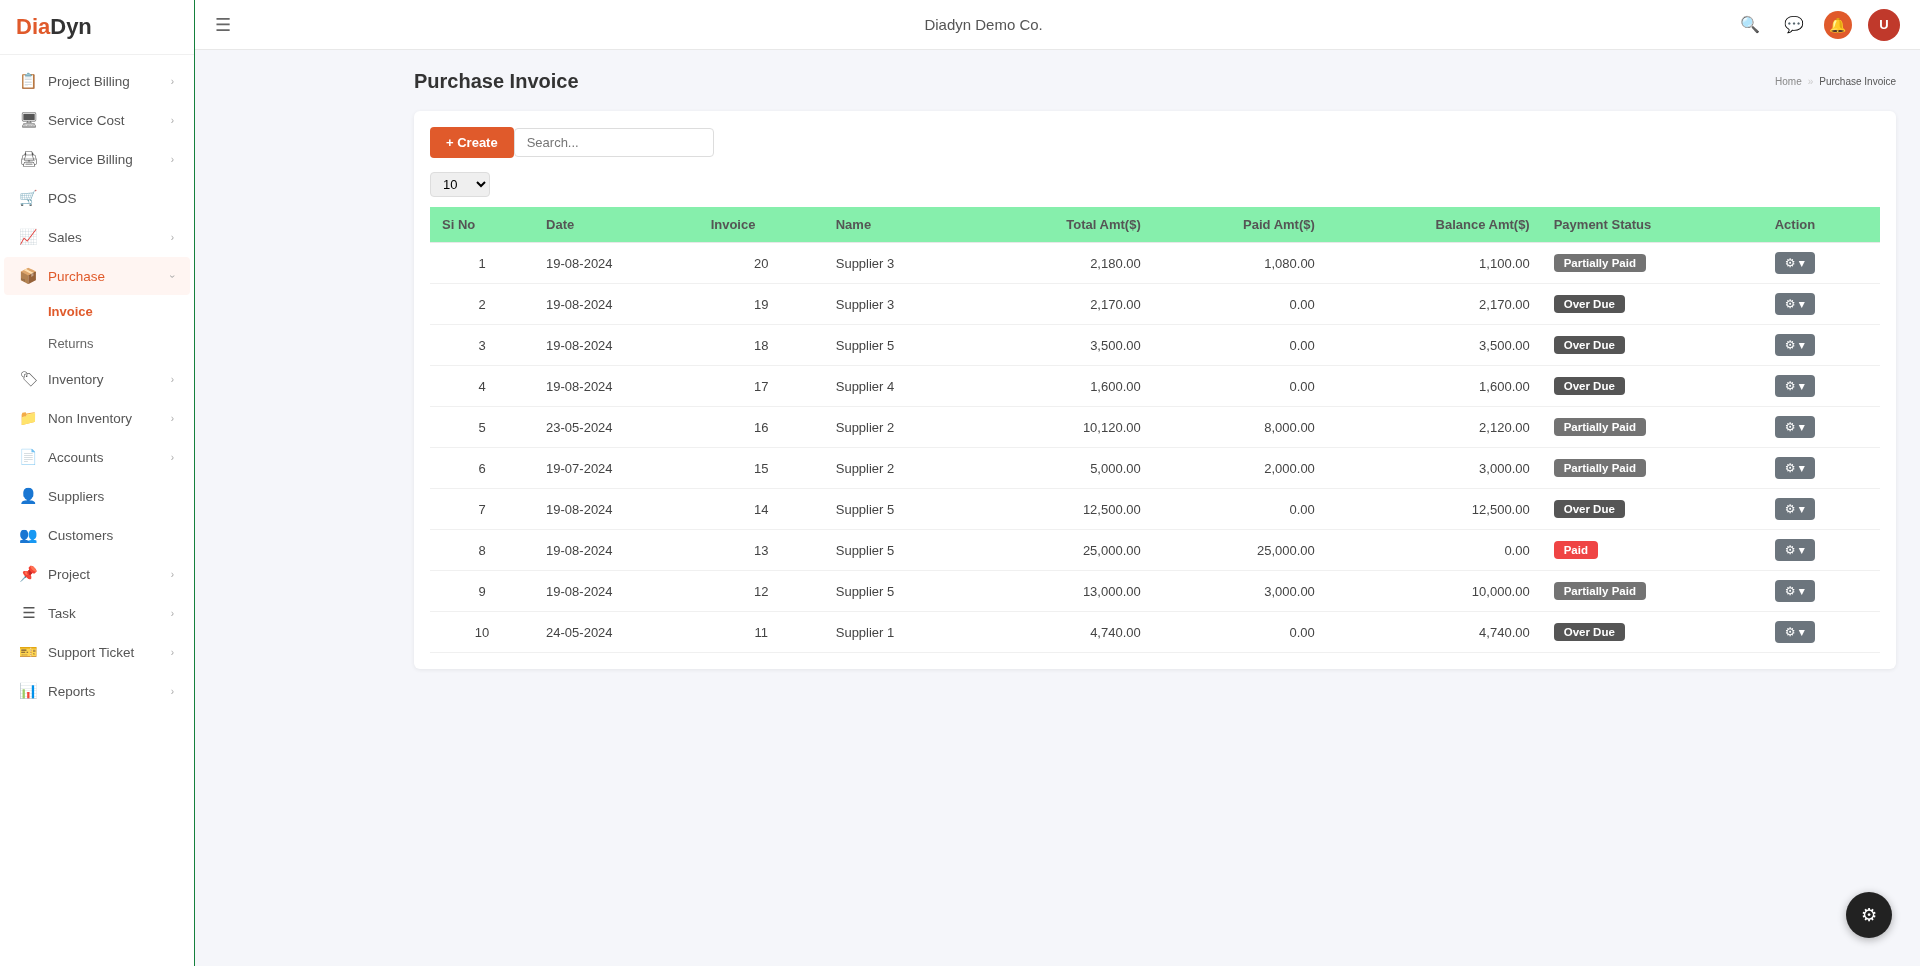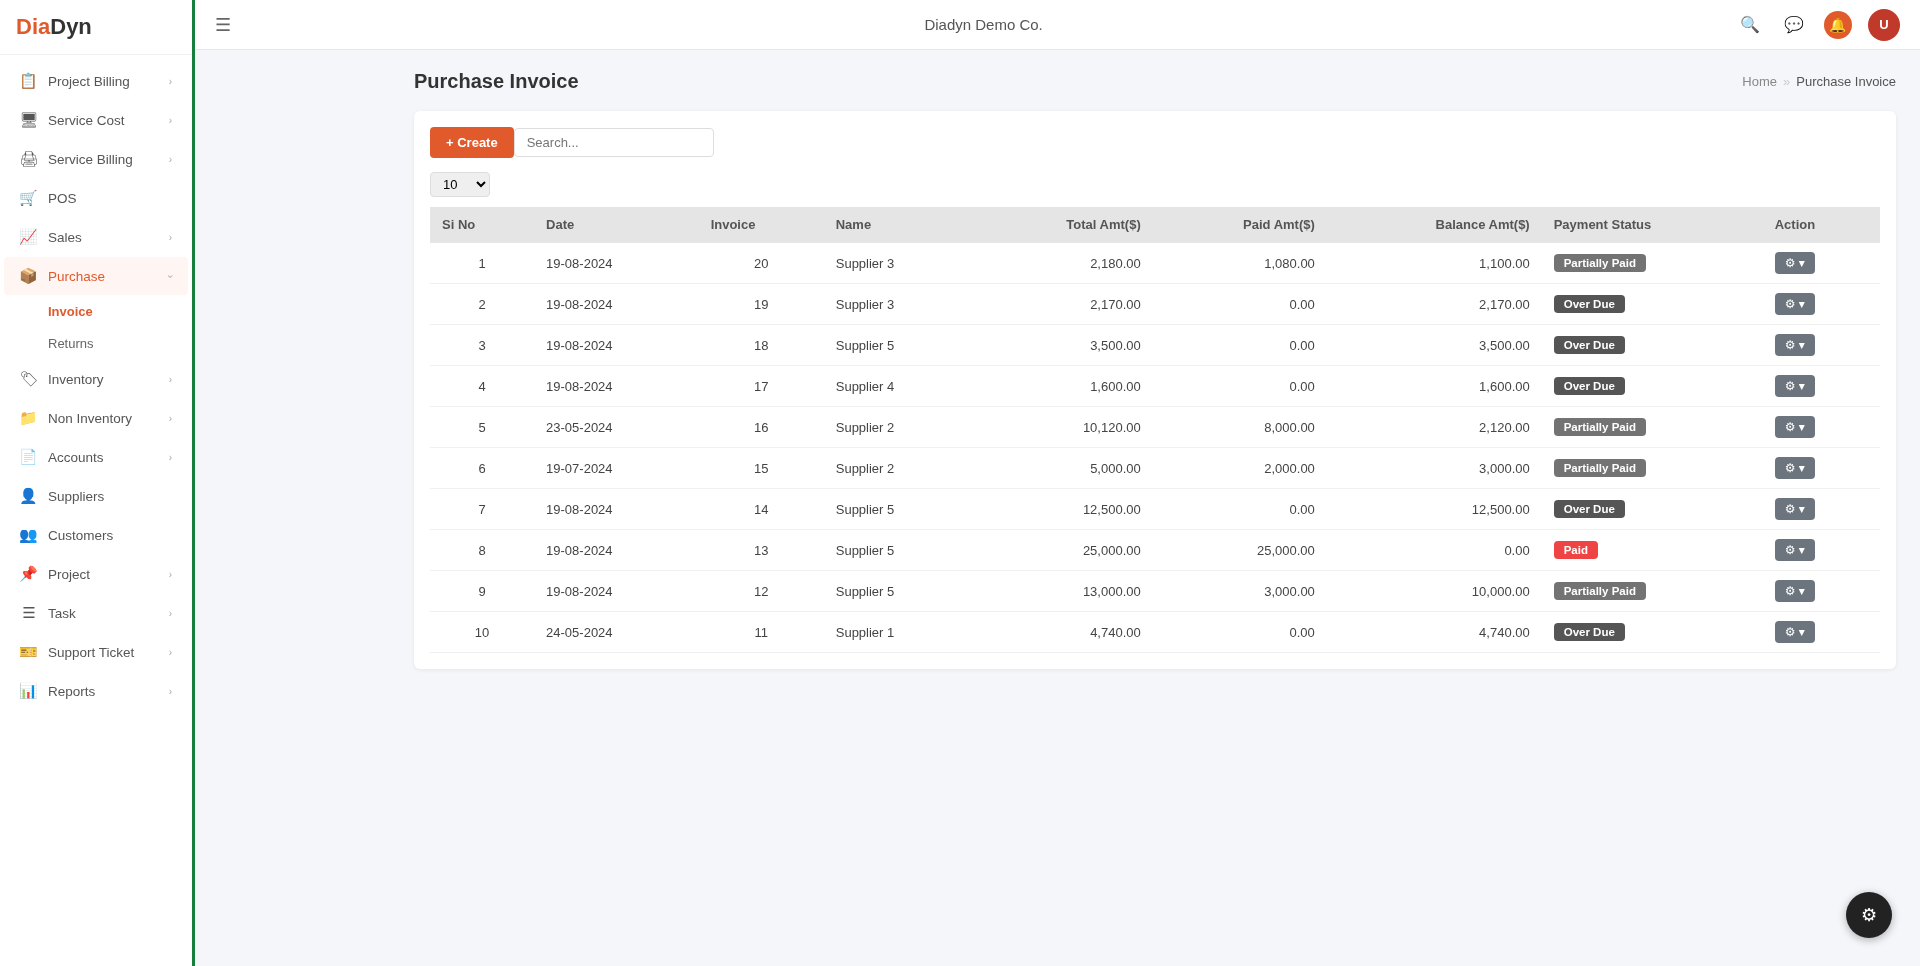--- a/index.html
+++ b/index.html
@@ -3,21 +3,21 @@
   <meta charset="utf-8">
   <style>
     * { box-sizing: border-box; margin: 0; padding: 0; }
     body { font-family: 'Segoe UI', Arial, sans-serif; background: #f5f6fa; color: #333; font-size: 14px; display: flex; height: 100vh; overflow: hidden; }
 
     
     #sidebar {
       width: 195px;
       min-width: 195px;
       background: #fff;
-      border-right: 3px solid #15803d;
+      border-right: 1px solid #15803d;
       display: flex;
       flex-direction: column;
       overflow-y: auto;
       height: 100vh;
     }
     .sidebar-logo {
       padding: 14px 16px;
       display: flex;
       align-items: center;
       border-bottom: 1px solid #f0f0f0;
@@ -86,21 +86,21 @@
       background: #f5f6fa;
       min-height: calc(100vh - 50px);
     }
     .page-header {
       display: flex;
       align-items: center;
       justify-content: space-between;
       margin-bottom: 18px;
     }
     .page-title { font-size: 20px; font-weight: 600; color: #333; }
-    .breadcrumb { font-size: 13px; color: #888; display: flex; align-items: center; gap: 6px; }
+    .breadcrumb { font-size: 10px; color: #888; display: flex; align-items: center; gap: 6px; }
     .breadcrumb-sep { color: #ccc; }
     .breadcrumb-active { color: #555; }
 
     
     .table-card {
       background: #fff;
       border-radius: 6px;
       box-shadow: 0 1px 4px rgba(0,0,0,0.07);
       padding: 16px;
     }
@@ -148,21 +148,21 @@
       outline: none;
       cursor: pointer;
     }
 
     
     table {
       width: 100%;
       border-collapse: collapse;
       font-size: 13px;
     }
-    thead tr { background: #e5e5e5; }
+    thead tr { background: #86efac; }
     th {
       padding: 10px 12px;
       text-align: left;
       font-weight: 600;
       color: #555;
       border-bottom: 1px solid #e8e8e8;
       white-space: nowrap;
     }
     td {
       padding: 9px 12px;

